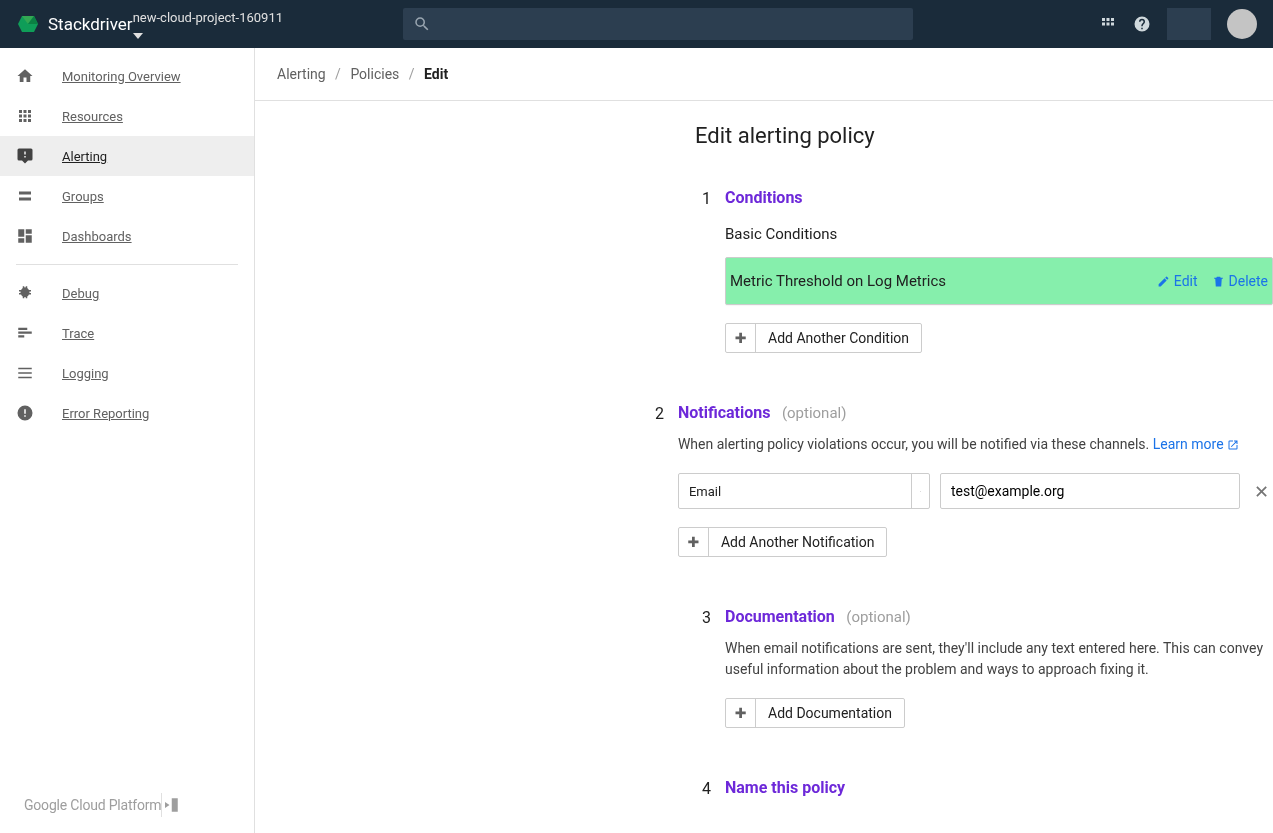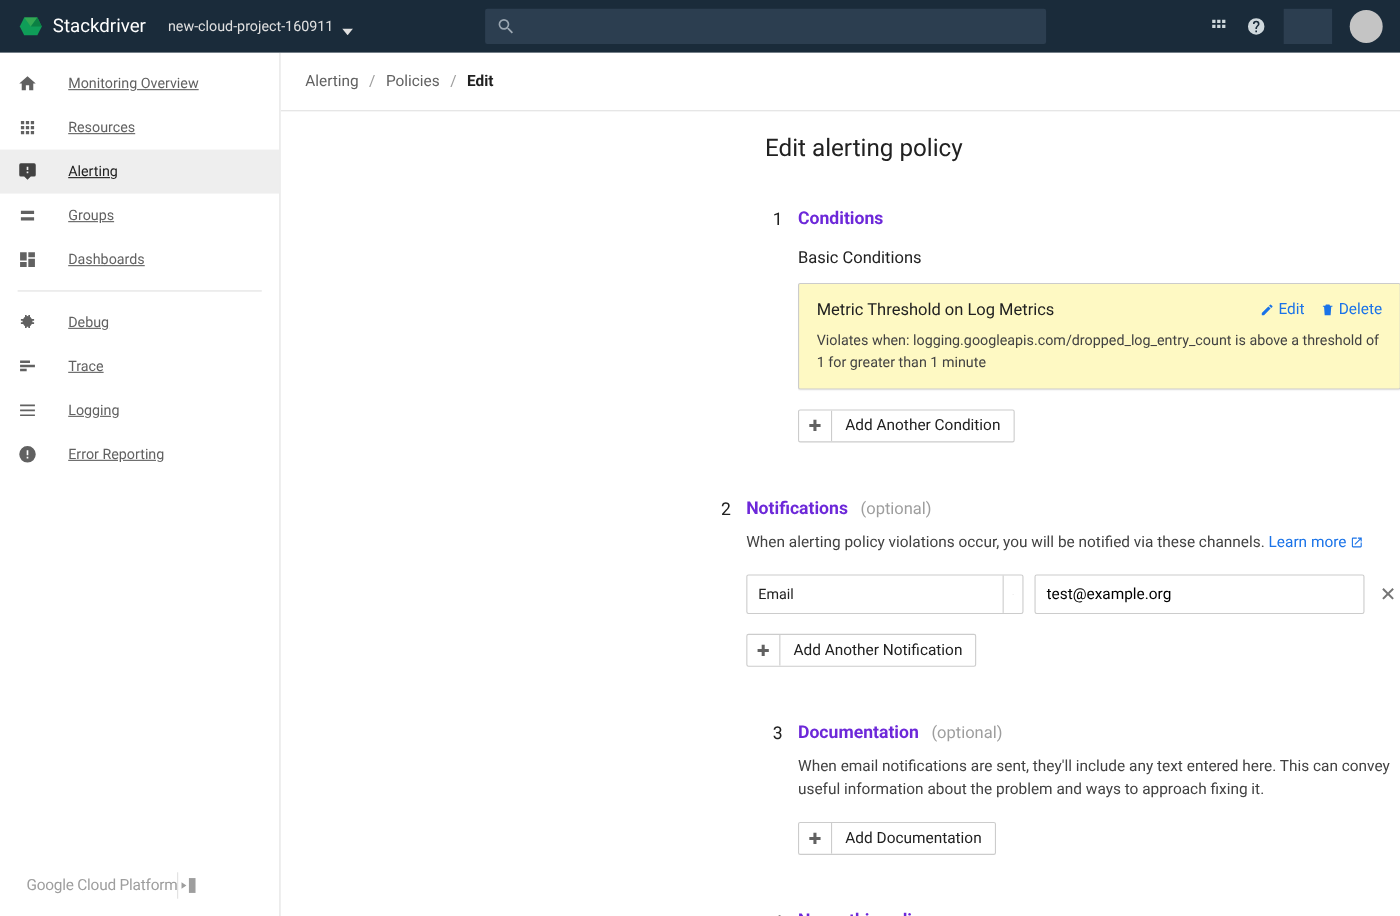--- a/index.html
+++ b/index.html
@@ -3,21 +3,21 @@
 <meta charset="utf-8">
 <style>
 * { margin: 0; padding: 0; box-sizing: border-box; font-family: Roboto, "Helvetica Neue", Arial, sans-serif; }
 body { background: #fff; color: #212121; font-size: 14px; overflow: hidden; }
 
 
 .header { height: 48px; background: #1a2b3a; display: flex; align-items: center; padding: 0 16px; color: #fff; }
 .logo-group { display: flex; align-items: center; gap: 8px; }
 .logo-mark { width: 24px; height: 24px; }
 .logo-text { font-size: 17px; font-weight: 400; }
-.project-select { margin-left: 20px; display: flex; align-items: flex-end; gap: 8px; font-size: 13px; color: #e0e0e0; cursor: pointer; }
+.project-select { display: flex; align-items: flex-start; gap: 8px; font-size: 13px; color: #e0e0e0; cursor: pointer; flex-direction: column; }
 .search-wrap { margin-left: 120px; flex: 0 0 510px; height: 32px; background: #2c3e50; border-radius: 2px; display: flex; align-items: center; padding: 0 10px; }
 .search-wrap svg { flex: none; }
 .header-right { margin-left: auto; display: flex; align-items: center; gap: 16px; }
 .header-box { width: 44px; height: 32px; background: #2c3e50; }
 .avatar { width: 30px; height: 30px; border-radius: 50%; background: #c4c4c4; }
 
 
 .sidebar { position: fixed; top: 48px; left: 0; bottom: 0; width: 255px; border-right: 1px solid #e0e0e0; background: #fff; display: flex; flex-direction: column; }
 .nav { flex: 1; overflow-y: auto; padding-top: 8px; }
 .nav-divider { height: 1px; background: #e0e0e0; margin: 8px 16px; }
@@ -42,21 +42,21 @@
 
 .section { display: flex; margin-bottom: 50px; }
 .section-num { width: 470px; text-align: right; padding-right: 14px; font-size: 16px; font-weight: 400; color: #212121; padding-top: 1px; }
 .section-body { flex: 1; max-width: 612px; }
 .section-title { font-size: 16px; font-weight: 700; color: #6d28d9; display: inline; }
 .optional { font-size: 15px; color: #9e9e9e; margin-left: 8px; }
 .section-sub { font-size: 15px; color: #212121; margin-top: 18px; font-weight: 400; }
 .section-desc { font-size: 14px; color: #424242; margin-top: 12px; line-height: 1.5; }
 .learn-link { color: #1a73e8; text-decoration: none; }
 
-.condition-card { border: 1px solid #ccc; border-radius: 2px; padding: 14px 16px; margin-top: 14px; background: #fef9c3; box-shadow: 0 1px 1px rgba(0,0,0,0.04); }
+.condition-card { border: 1px solid #ccc; border-radius: 2px; padding: 14px 4px; margin-top: 14px; background: #86efac; box-shadow: 0 1px 1px rgba(0,0,0,0.04); }
 .card-head { display: flex; align-items: center; }
 .card-title { font-size: 15px; font-weight: 400; color: #212121; }
 .card-actions { margin-left: auto; display: flex; gap: 14px; }
 .card-action { color: #1a73e8; font-size: 14px; cursor: pointer; display: flex; align-items: center; gap: 4px; }
 .card-desc { font-size: 13px; color: #424242; margin-top: 10px; line-height: 1.5; }
 
 .btn { display: inline-flex; align-items: center; border: 1px solid #ccc; border-radius: 2px; background: #fff; height: 30px; font-size: 14px; color: #212121; cursor: pointer; margin-top: 18px; overflow: hidden; }
 .btn-plus { width: 30px; height: 100%; display: flex; align-items: center; justify-content: center; border-right: 1px solid #ccc; color: #616161; font-size: 14px; }
 .btn-label { padding: 0 12px; }
 
@@ -203,21 +203,20 @@
                 <span>Edit</span>
               </span>
               <span class="card-action">
                 <svg width="13" height="13" viewBox="0 0 24 24">
                     <path fill="#1a73e8" d="M6 7h12l-1 14H7L6 7zm3-4h6l1 2h4v2H4V5h4l1-2z"></path>
                   </svg>
                 <span>Delete</span>
               </span>
             </div>
           </div>
-          <div class="card-desc">Violates when: logging.googleapis.com/dropped_log_entry_count is above a threshold of 1 for greater than 1 minute</div>
         </div>
 
         <div class="btn">
           <span class="btn-plus">✚</span>
           <span class="btn-label">Add Another Condition</span>
         </div>
       </div>
     </div>
 
     <div class="section">

